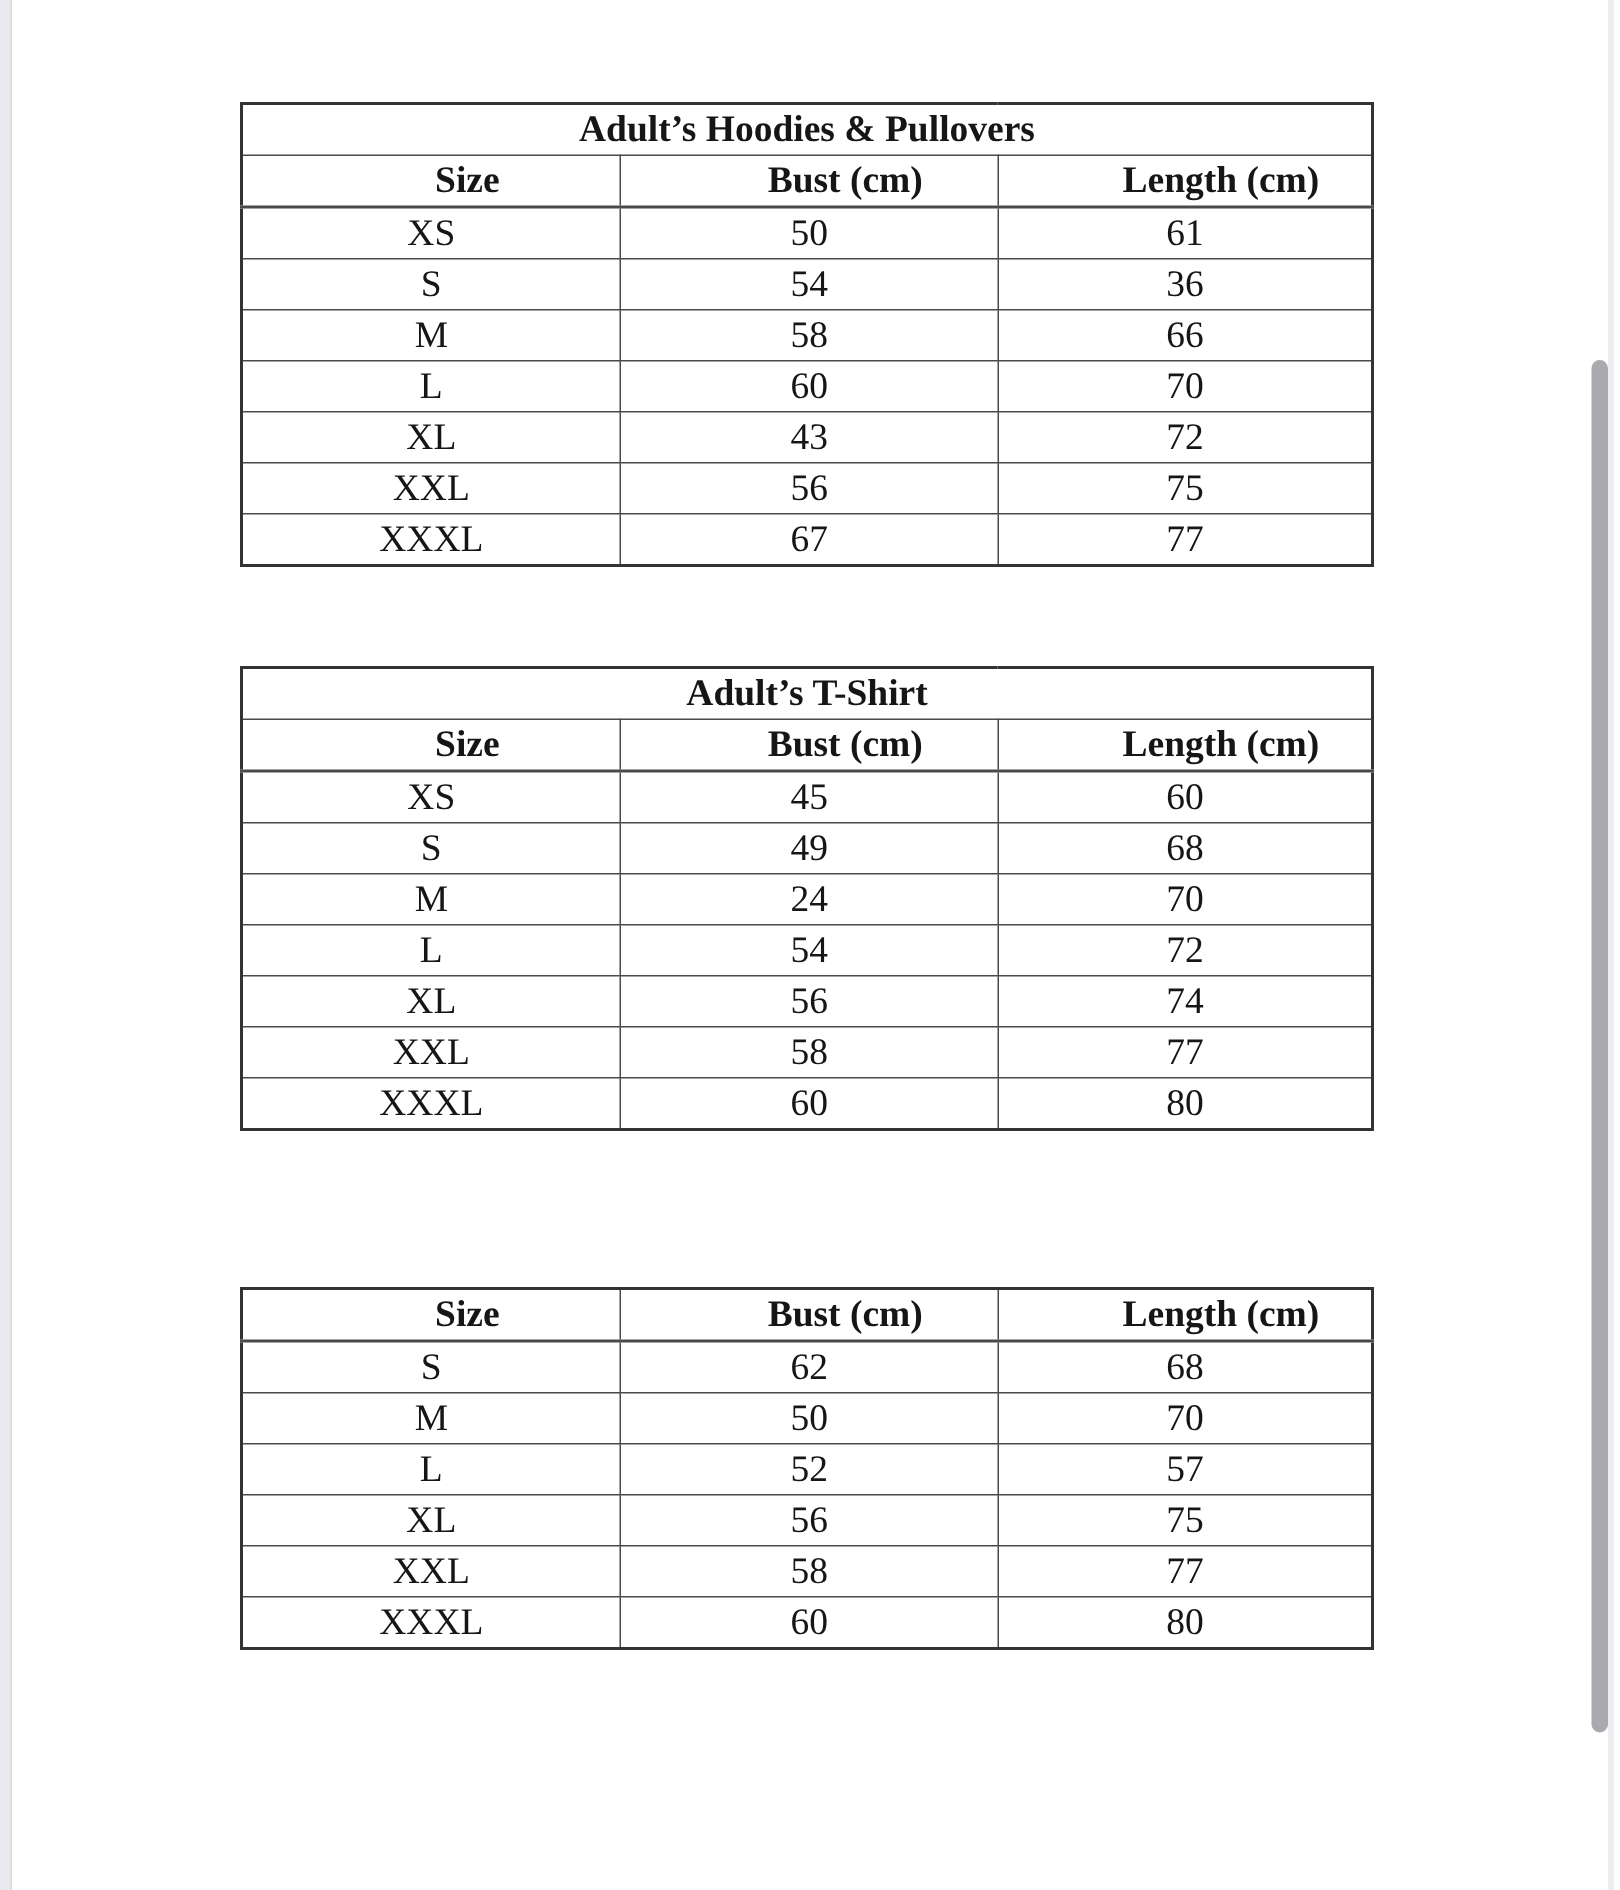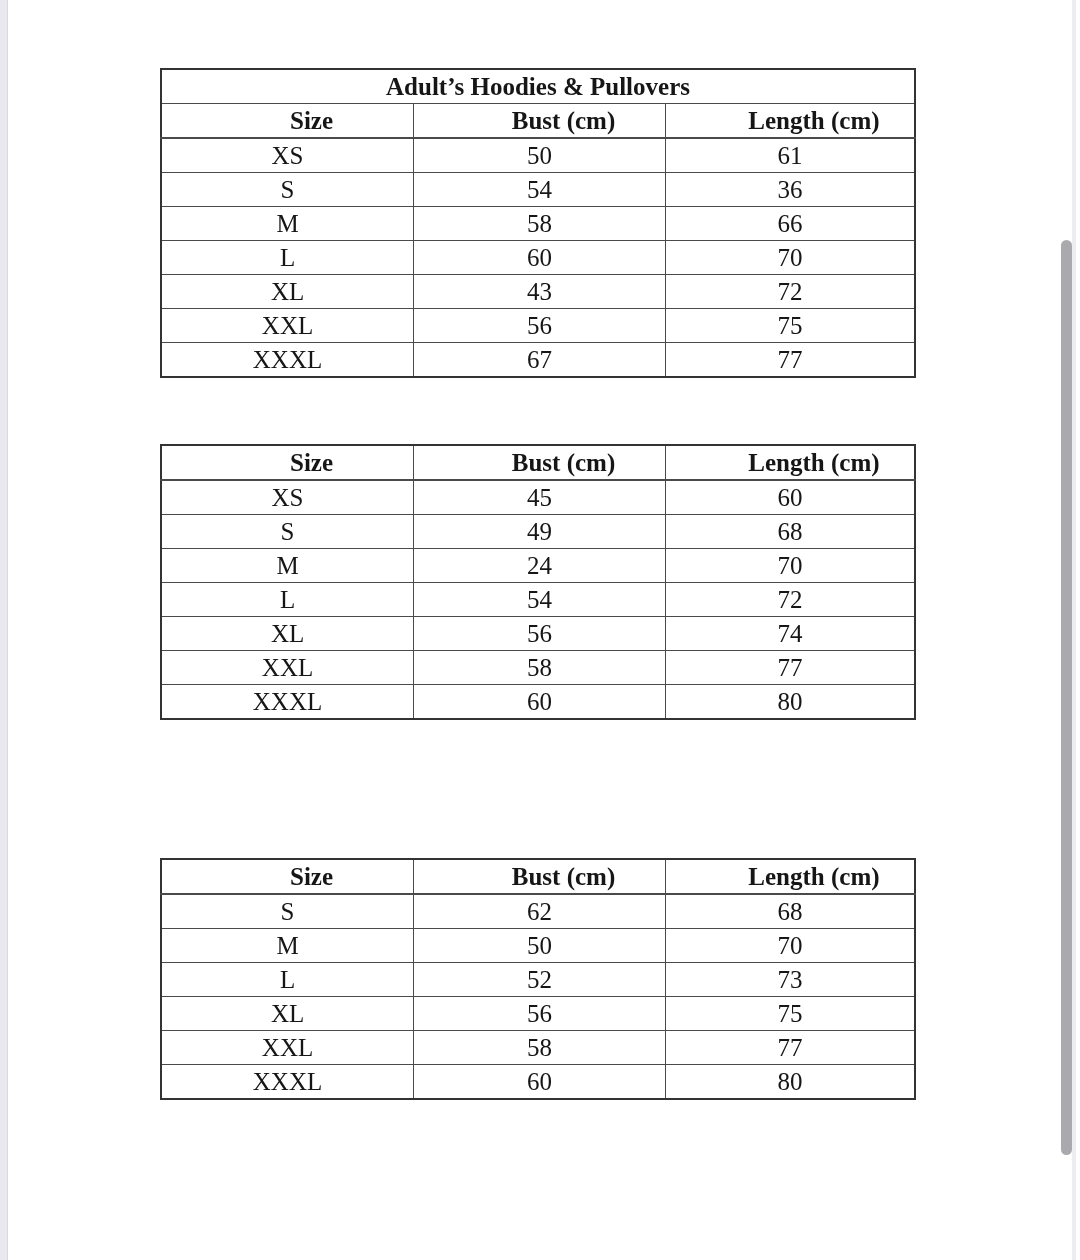--- a/index.html
+++ b/index.html
@@ -131,20 +131,23 @@
 </table>
 
 <table class="size-table" id="table-tshirt">
   <colgroup>
       <col class="col-size">
       <col class="col-bust">
       <col class="col-length">
     </colgroup>
   <tbody>
     <tr>
+      <td colspan="3" class="title-cell">Adult’s T-Shirt</td>
+    </tr>
+    <tr>
       <th>Size</th>
       <th>Bust (cm)</th>
       <th>Length (cm)</th>
     </tr>
     <tr>
       <td>XS</td>
       <td>45</td>
       <td>60</td>
     </tr>
     <tr>
@@ -198,21 +201,21 @@
       <td>68</td>
     </tr>
     <tr>
       <td>M</td>
       <td>50</td>
       <td>70</td>
     </tr>
     <tr>
       <td>L</td>
       <td>52</td>
-      <td>73</td>
+      <td>57</td>
     </tr>
     <tr>
       <td>XL</td>
       <td>56</td>
       <td>75</td>
     </tr>
     <tr>
       <td>XXL</td>
       <td>58</td>
       <td>77</td>

